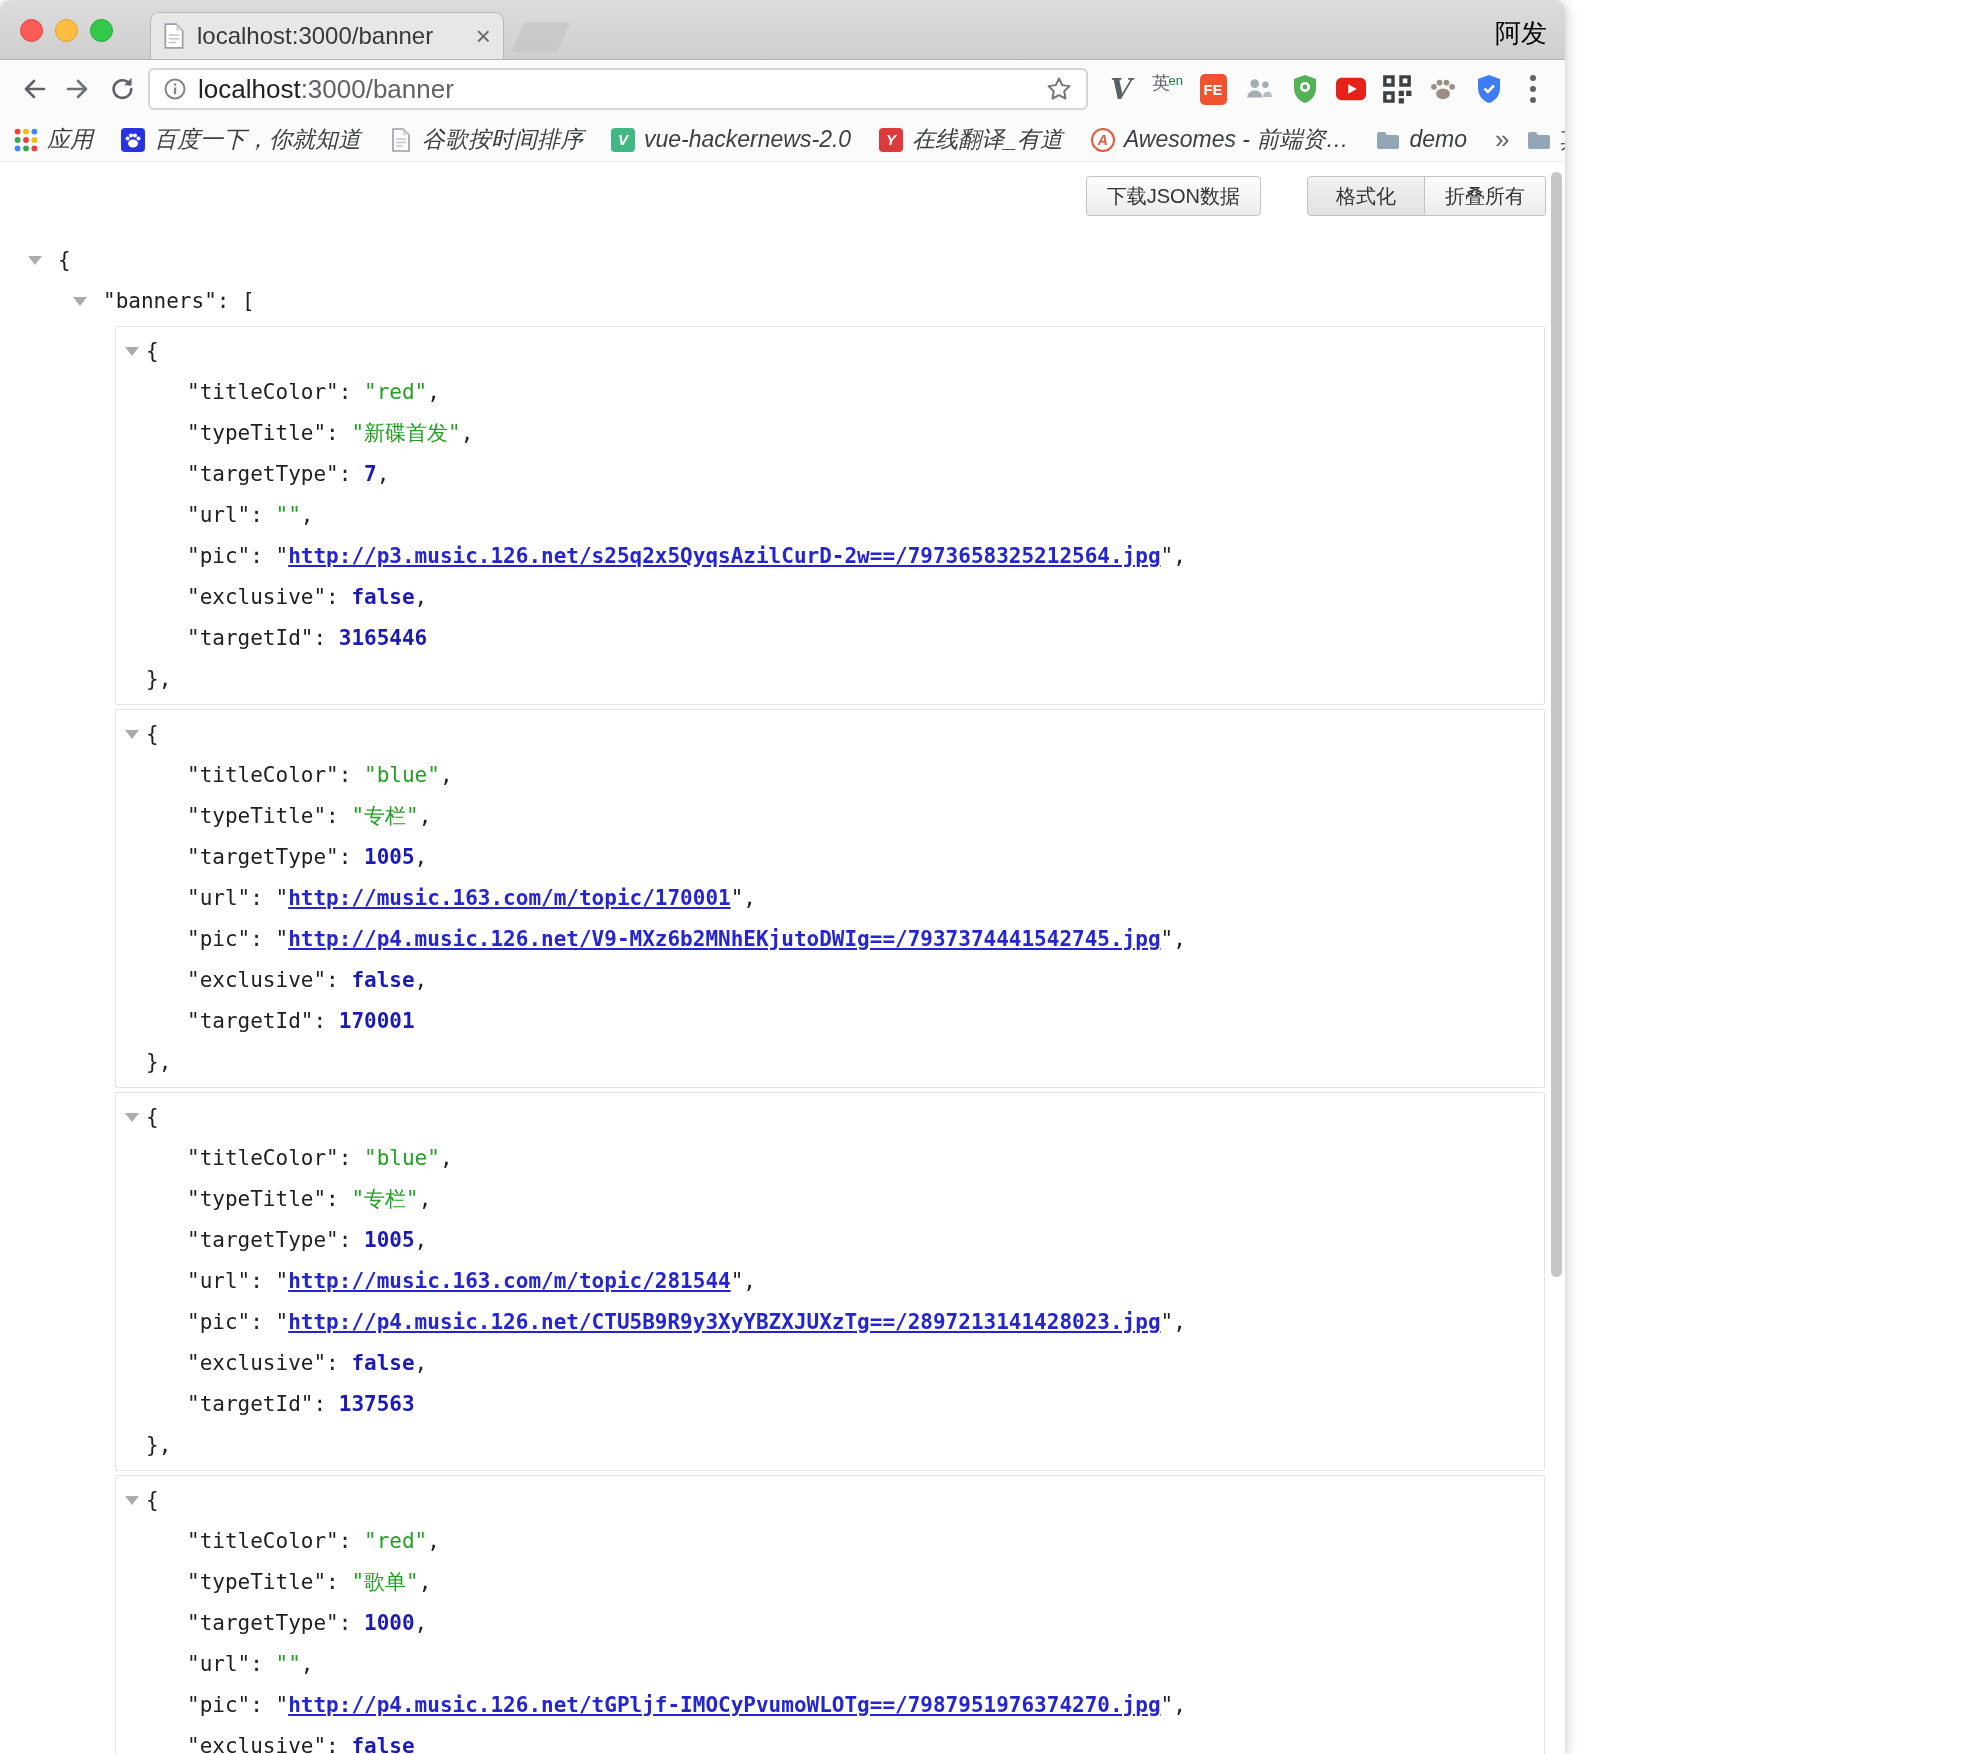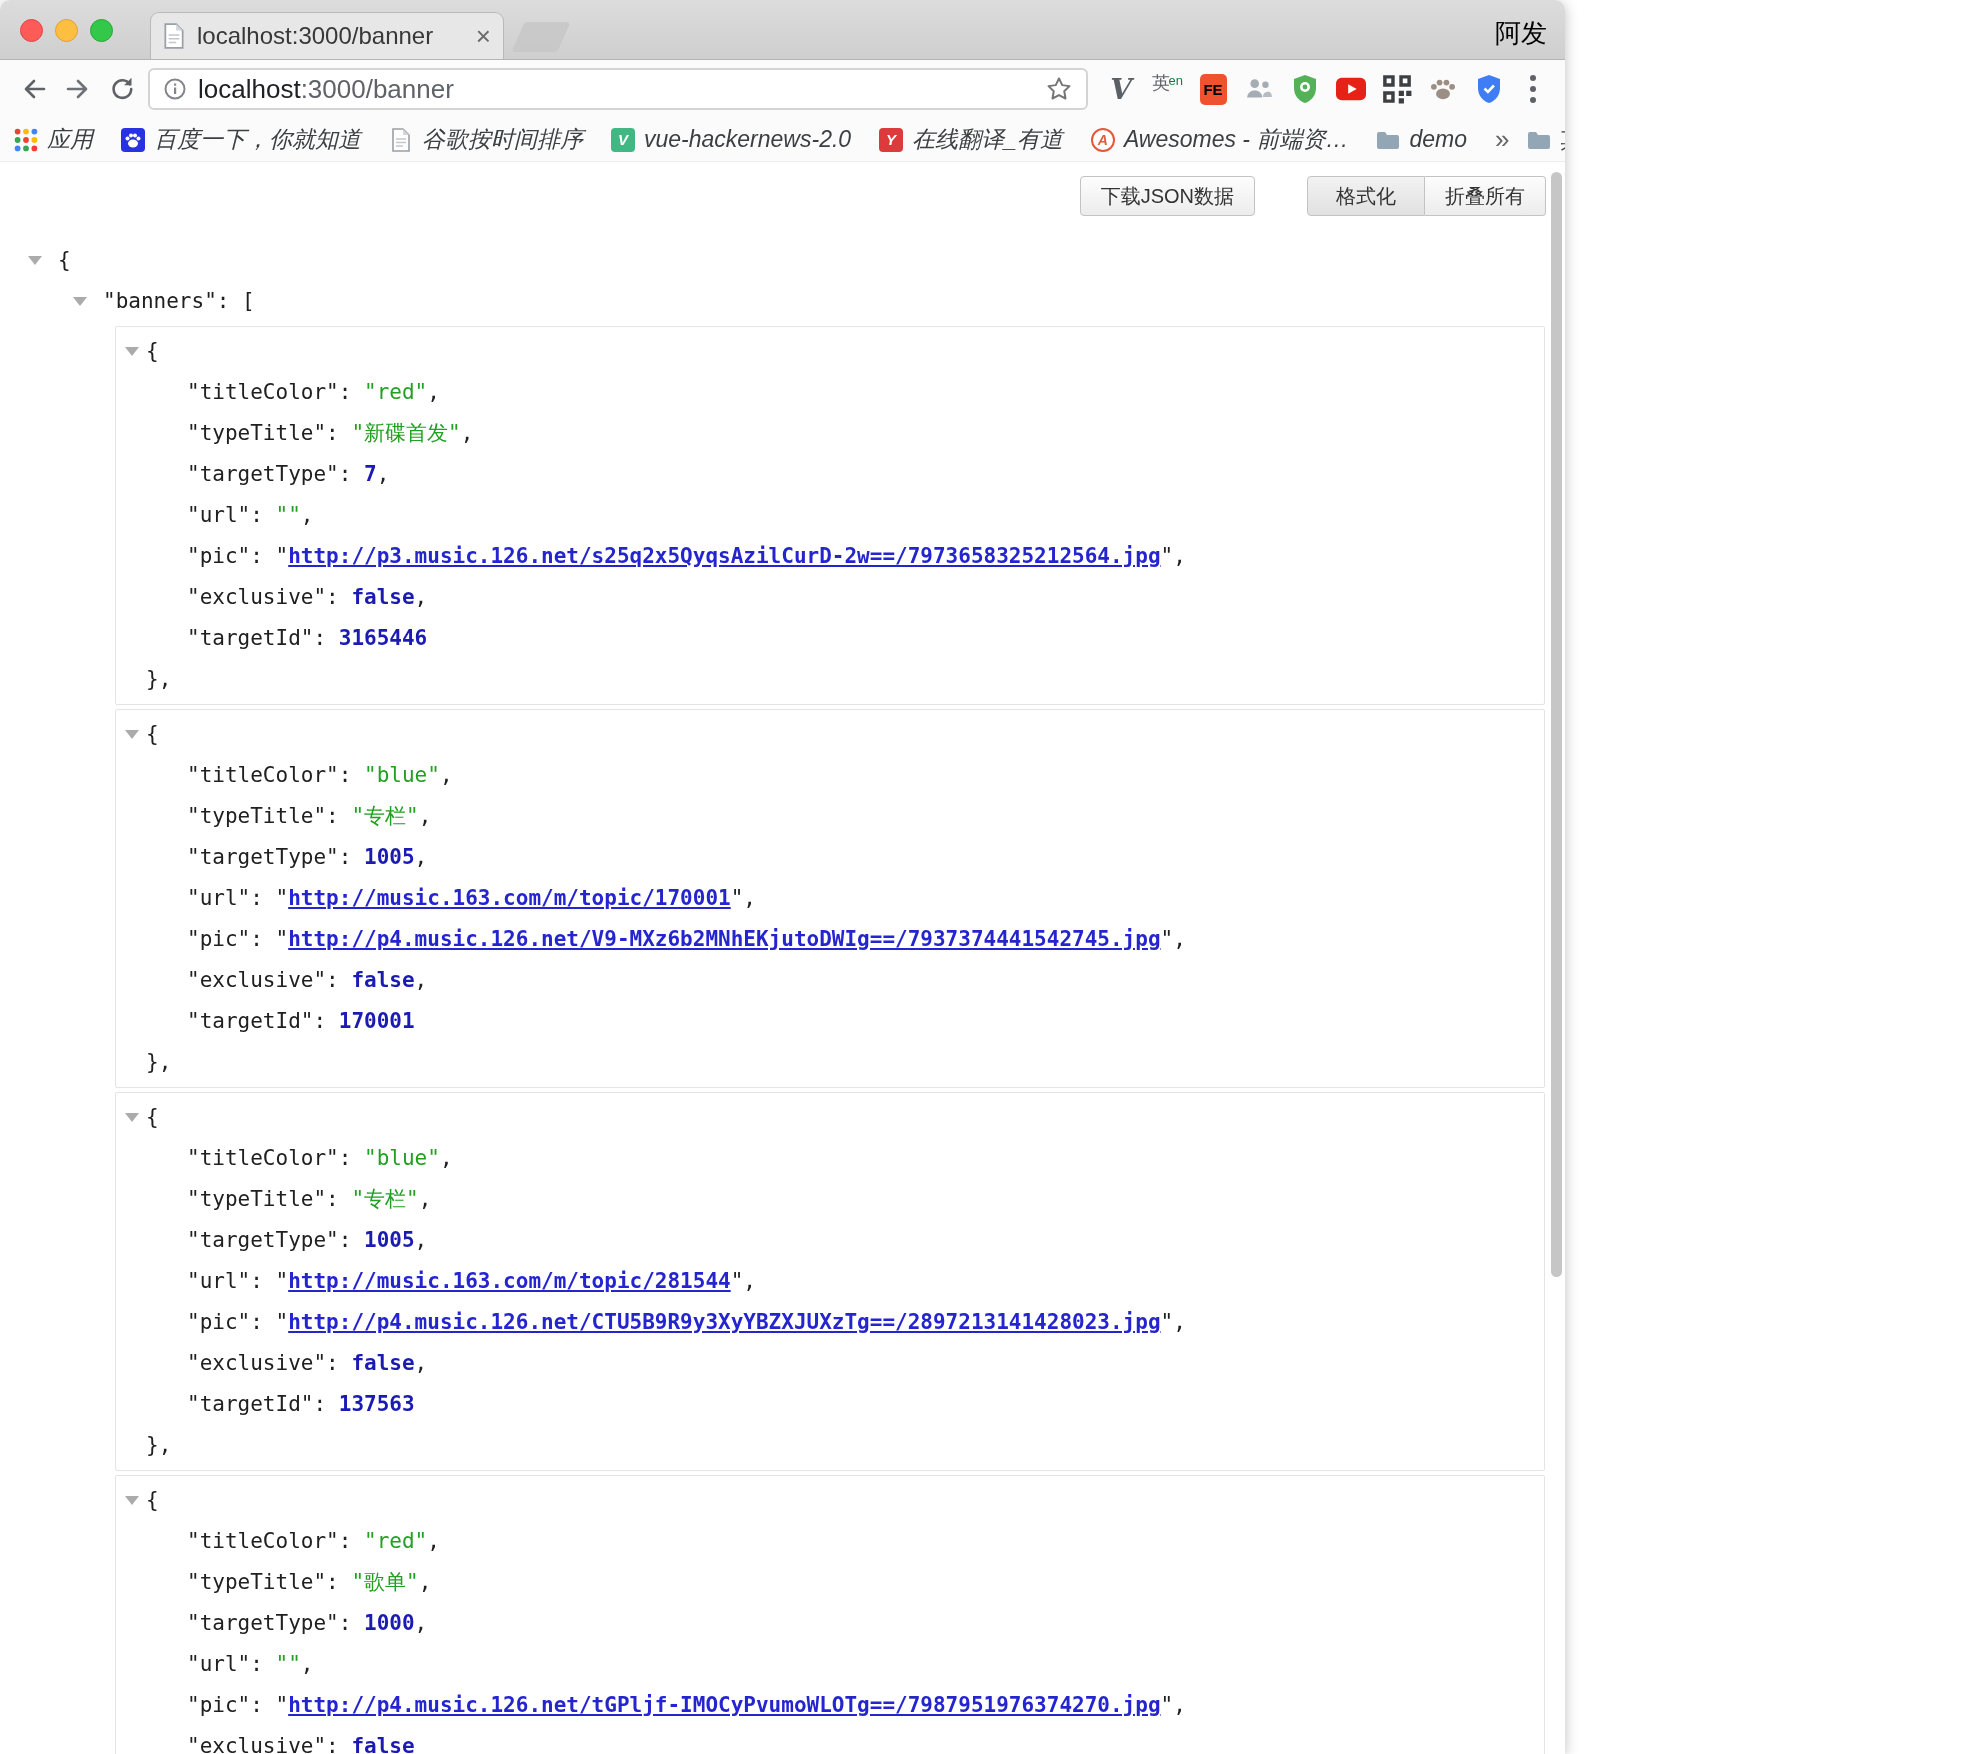--- a/index.html
+++ b/index.html
@@ -34,21 +34,21 @@
   .omnibox { height:42px; width:940px; margin-left:4px; background:#fff; border:2px solid #d4d4d4;
              border-radius:6px; display:flex; align-items:center; padding:0 12px; flex:0 0 auto; }
   .omni-info { width:26px; height:26px; display:flex; }
   .omni-text { font-size:26px; margin-left:10px; flex:1; white-space:nowrap; overflow:hidden; }
   .omni-text .host { color:#202124; }
   .omni-text .path { color:#5f6368; }
   .omni-star { width:30px; height:30px; display:flex; }
   .ext-area { display:flex; align-items:center; margin-left:14px; gap:8px; }
   .ext-btn { width:38px; height:38px; display:flex; align-items:center; justify-content:center; position:relative; }
   .ext-btn svg { width:30px; height:30px; }
-  .ext-sq { width:27px; height:31px; border-radius:5px; background:#f0512e; color:#000000; font-weight:bold;
+  .ext-sq { width:27px; height:31px; border-radius:5px; background:#f0512e; color:#ffffff; font-weight:bold;
             font-size:15px; display:flex; align-items:center; justify-content:center; }
   .ext-vletter { font-family:"DejaVu Serif", serif; font-style:italic; font-weight:bold; font-size:28px; color:#596066; }
   .ext-translate { }
   .t-top { position:absolute; left:4px; top:1px; font-size:18px; color:#5f6368; }
   .t-bot { position:absolute; right:3px; bottom:20px; font-size:13px; color:#15803d; }
   .menu-btn { width:38px; height:44px; display:flex; align-items:center; justify-content:center; margin-left:6px; }
 
   
   .bookmarks { height:44px; display:flex; align-items:center; padding:0 14px; background:#fbfbfb;
                border-bottom:1px solid #ececec; font-size:23px; color:#3c4043; }
@@ -63,21 +63,21 @@
   .sq-awesomes { background:#fff; border:2px solid #e4593b; color:#e4593b; border-radius:50%; font-size:14px; }
   .bm-right { margin-left:auto; display:flex; align-items:center; gap:18px; }
   .bm-chevron { font-size:26px; color:#666; cursor:pointer; }
   .bm-item.other { margin-right:4px; }
 
   
   .content { position:relative; height:1592px; background:#fff; overflow:hidden; }
   .actions { position:absolute; top:14px; right:19px; display:flex; }
   .btn { height:40px; line-height:38px; border:1px solid #c3c3c3; background:linear-gradient(#fdfdfd,#ececec);
          font-size:20px; color:#333; padding:0 20px; border-radius:4px; font-family:"Liberation Sans", sans-serif; cursor:pointer; }
-  .btn-download { margin-right:24px; }
+  .btn-download { margin-right:18px; }
   .btn-group { display:flex;padding-left:28px; }
   .btn-format { border-radius:4px 0 0 4px; padding:0 28px; background:linear-gradient(#f2f2f2,#e1e1e1); }
   .btn-collapse { border-radius:0 4px 4px 0; border-left:none; }
 
   
   .json-tree { position:absolute; top:78px; left:0; width:1565px;
                font-family:"DejaVu Sans Mono", monospace; font-size:21px; color:#1f1f1f; }
   .jrow { height:41px; line-height:41px; position:relative; white-space:nowrap; }
   .ind0 { padding-left:58px; }
   .ind1 { padding-left:103px; }

